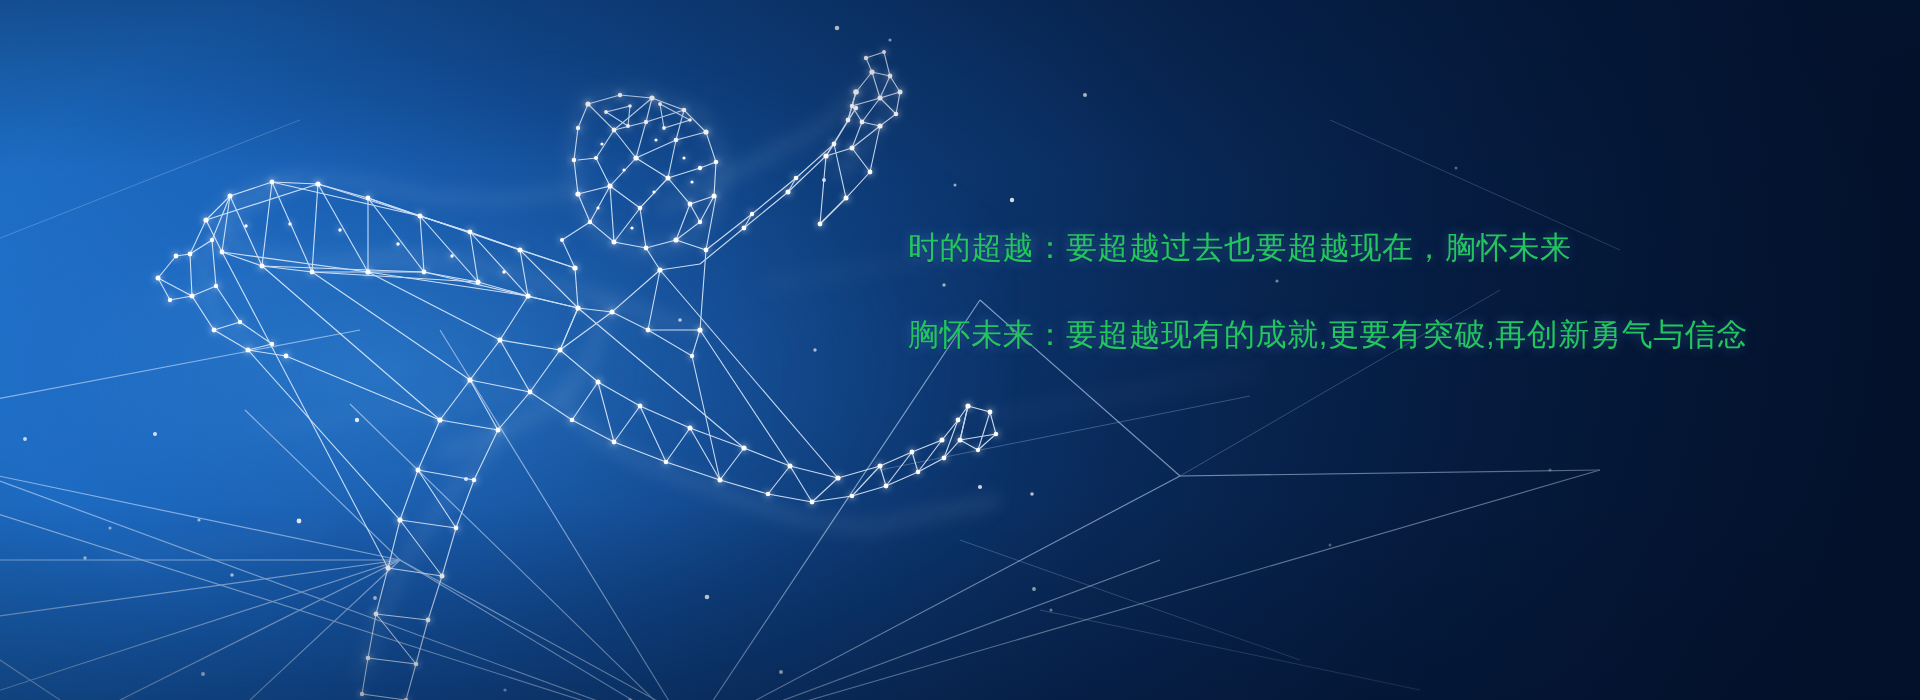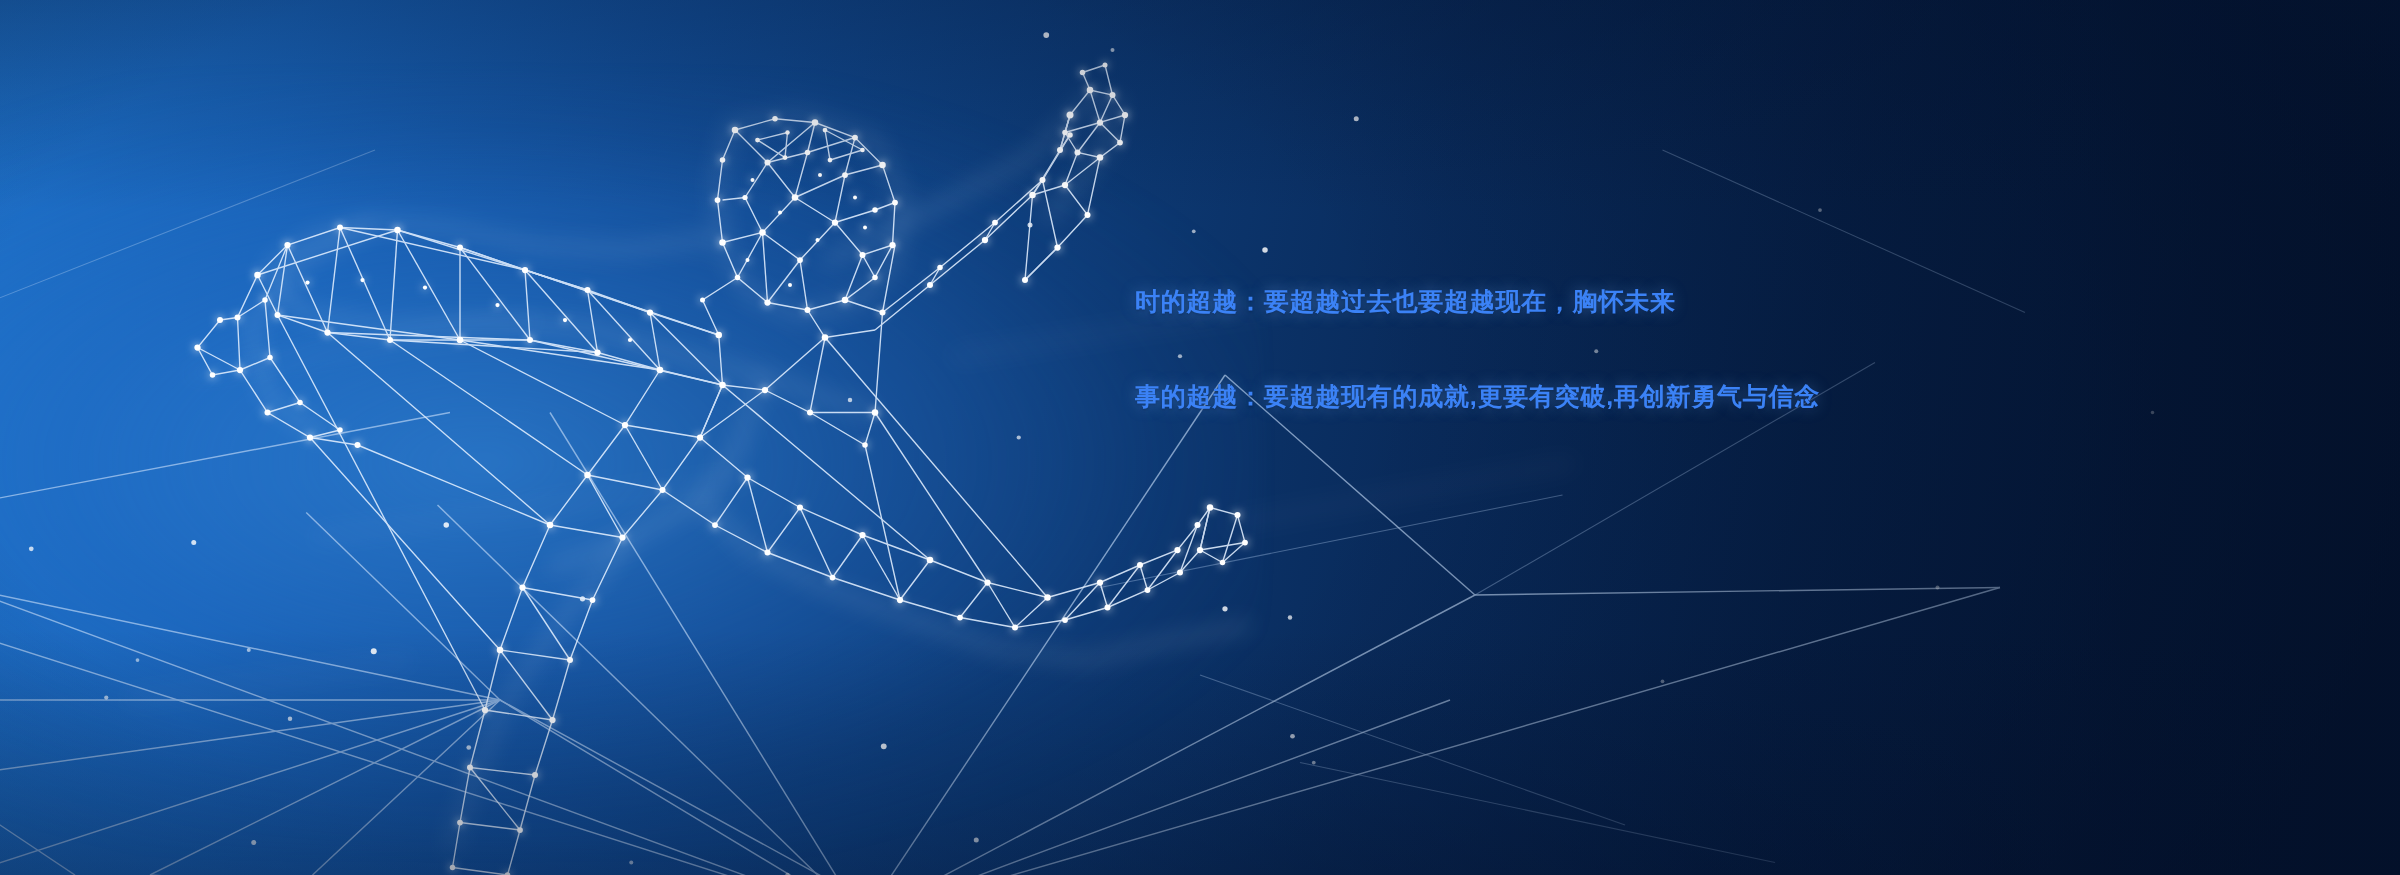--- a/index.html
+++ b/index.html
@@ -66,27 +66,27 @@
   .figure-glow { filter: blur(9px); opacity: 0.55; }
 
   
   .text-block {
     position: absolute;
     left: 908px;
     top: 232px;
     width: 930px;
   }
   .tagline {
-    color: #3b82f6;
-    font-size: 20px;
+    color: #22c55e;
+    font-size: 31px;
     line-height: 1;
     letter-spacing: 0.6px;
     white-space: nowrap;
     text-shadow: 0 0 12px rgba(120,180,255,0.35), 0 1px 2px rgba(0,20,50,0.45);
-    font-weight: 700;
+    font-weight: 400;
   }
   .tagline + .tagline { margin-top: 56px; }
 </style>
 </head>
 <body>
 
 <div id="banner">
 
   <div class="bg-base"></div>
   <div class="bg-grad-h"></div>
@@ -525,16 +525,16 @@
       <circle cx="416" cy="664" r="2.3"></circle>
         <circle cx="406" cy="700" r="2.2"></circle>
     </g>
   </svg>
 
   <div class="bg-vignette"></div>
   <div class="bg-topdark"></div>
 
   <div class="text-block">
     <div class="tagline">时的超越：要超越过去也要超越现在，胸怀未来</div>
-    <div class="tagline">事的超越：要超越现有的成就,更要有突破,再创新勇气与信念</div>
+    <div class="tagline">胸怀未来：要超越现有的成就,更要有突破,再创新勇气与信念</div>
   </div>
 
 </div>
 
 </body></html>

